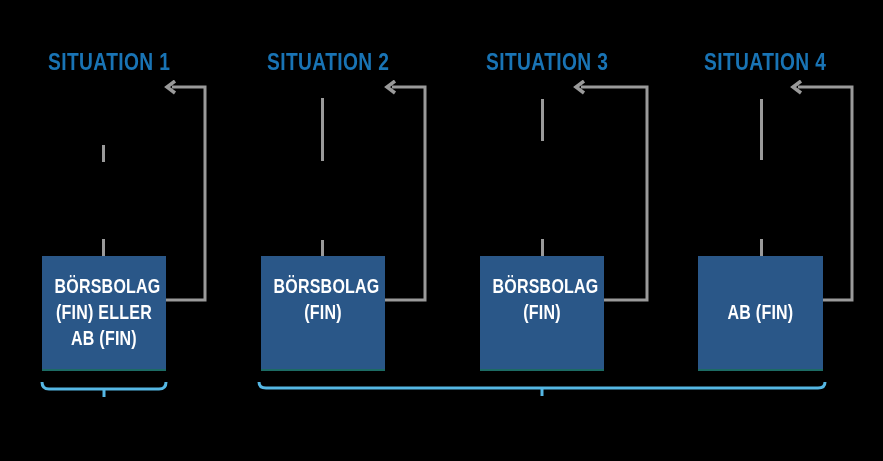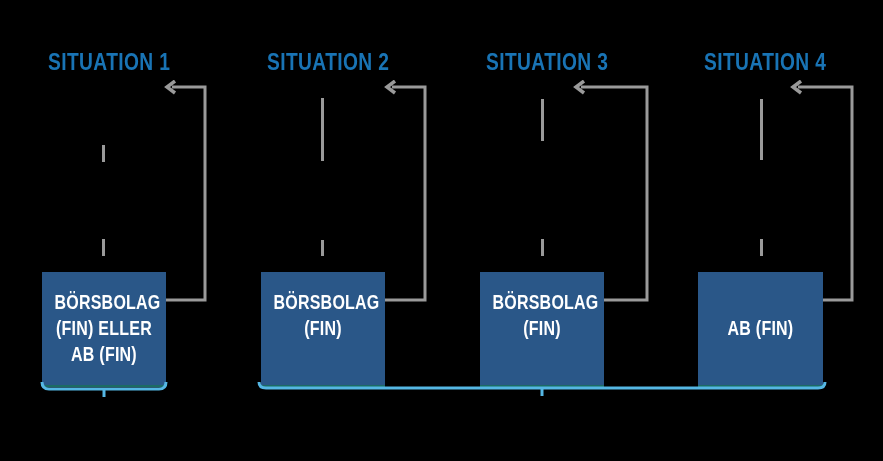--- a/index.html
+++ b/index.html
@@ -32,21 +32,21 @@
   .st4a{left:760px;top:99px;height:61px}
   .st4b{left:760px;top:239px;height:17px}
 
   
   .loop{position:absolute;top:80px;}
   .lp1{left:163px}.lp2{left:383px}.lp3{left:573px}.lp4{left:790px}
   .loop path,.loop polyline{fill:none;stroke:#9A9A9A;}
 
   
   .box{
-    position:absolute;top:272px;width:124px;height:113px;
+    position:absolute;top:256px;width:124px;height:113px;
     background:#2A5788;border-bottom:2px solid #1C6B64;
     color:#fff;text-align:center;box-sizing:content-box;
   }
   .b1{left:42px}.b2{left:261px}.b3{left:480px}.b4{left:698px;width:125px}
   .box .label{
     display:block;margin:0;
     font-size:20px;font-weight:bold;line-height:26px;
     letter-spacing:.3px;white-space:pre-line;
     transform:scaleX(.80);transform-origin:center top;
   }

